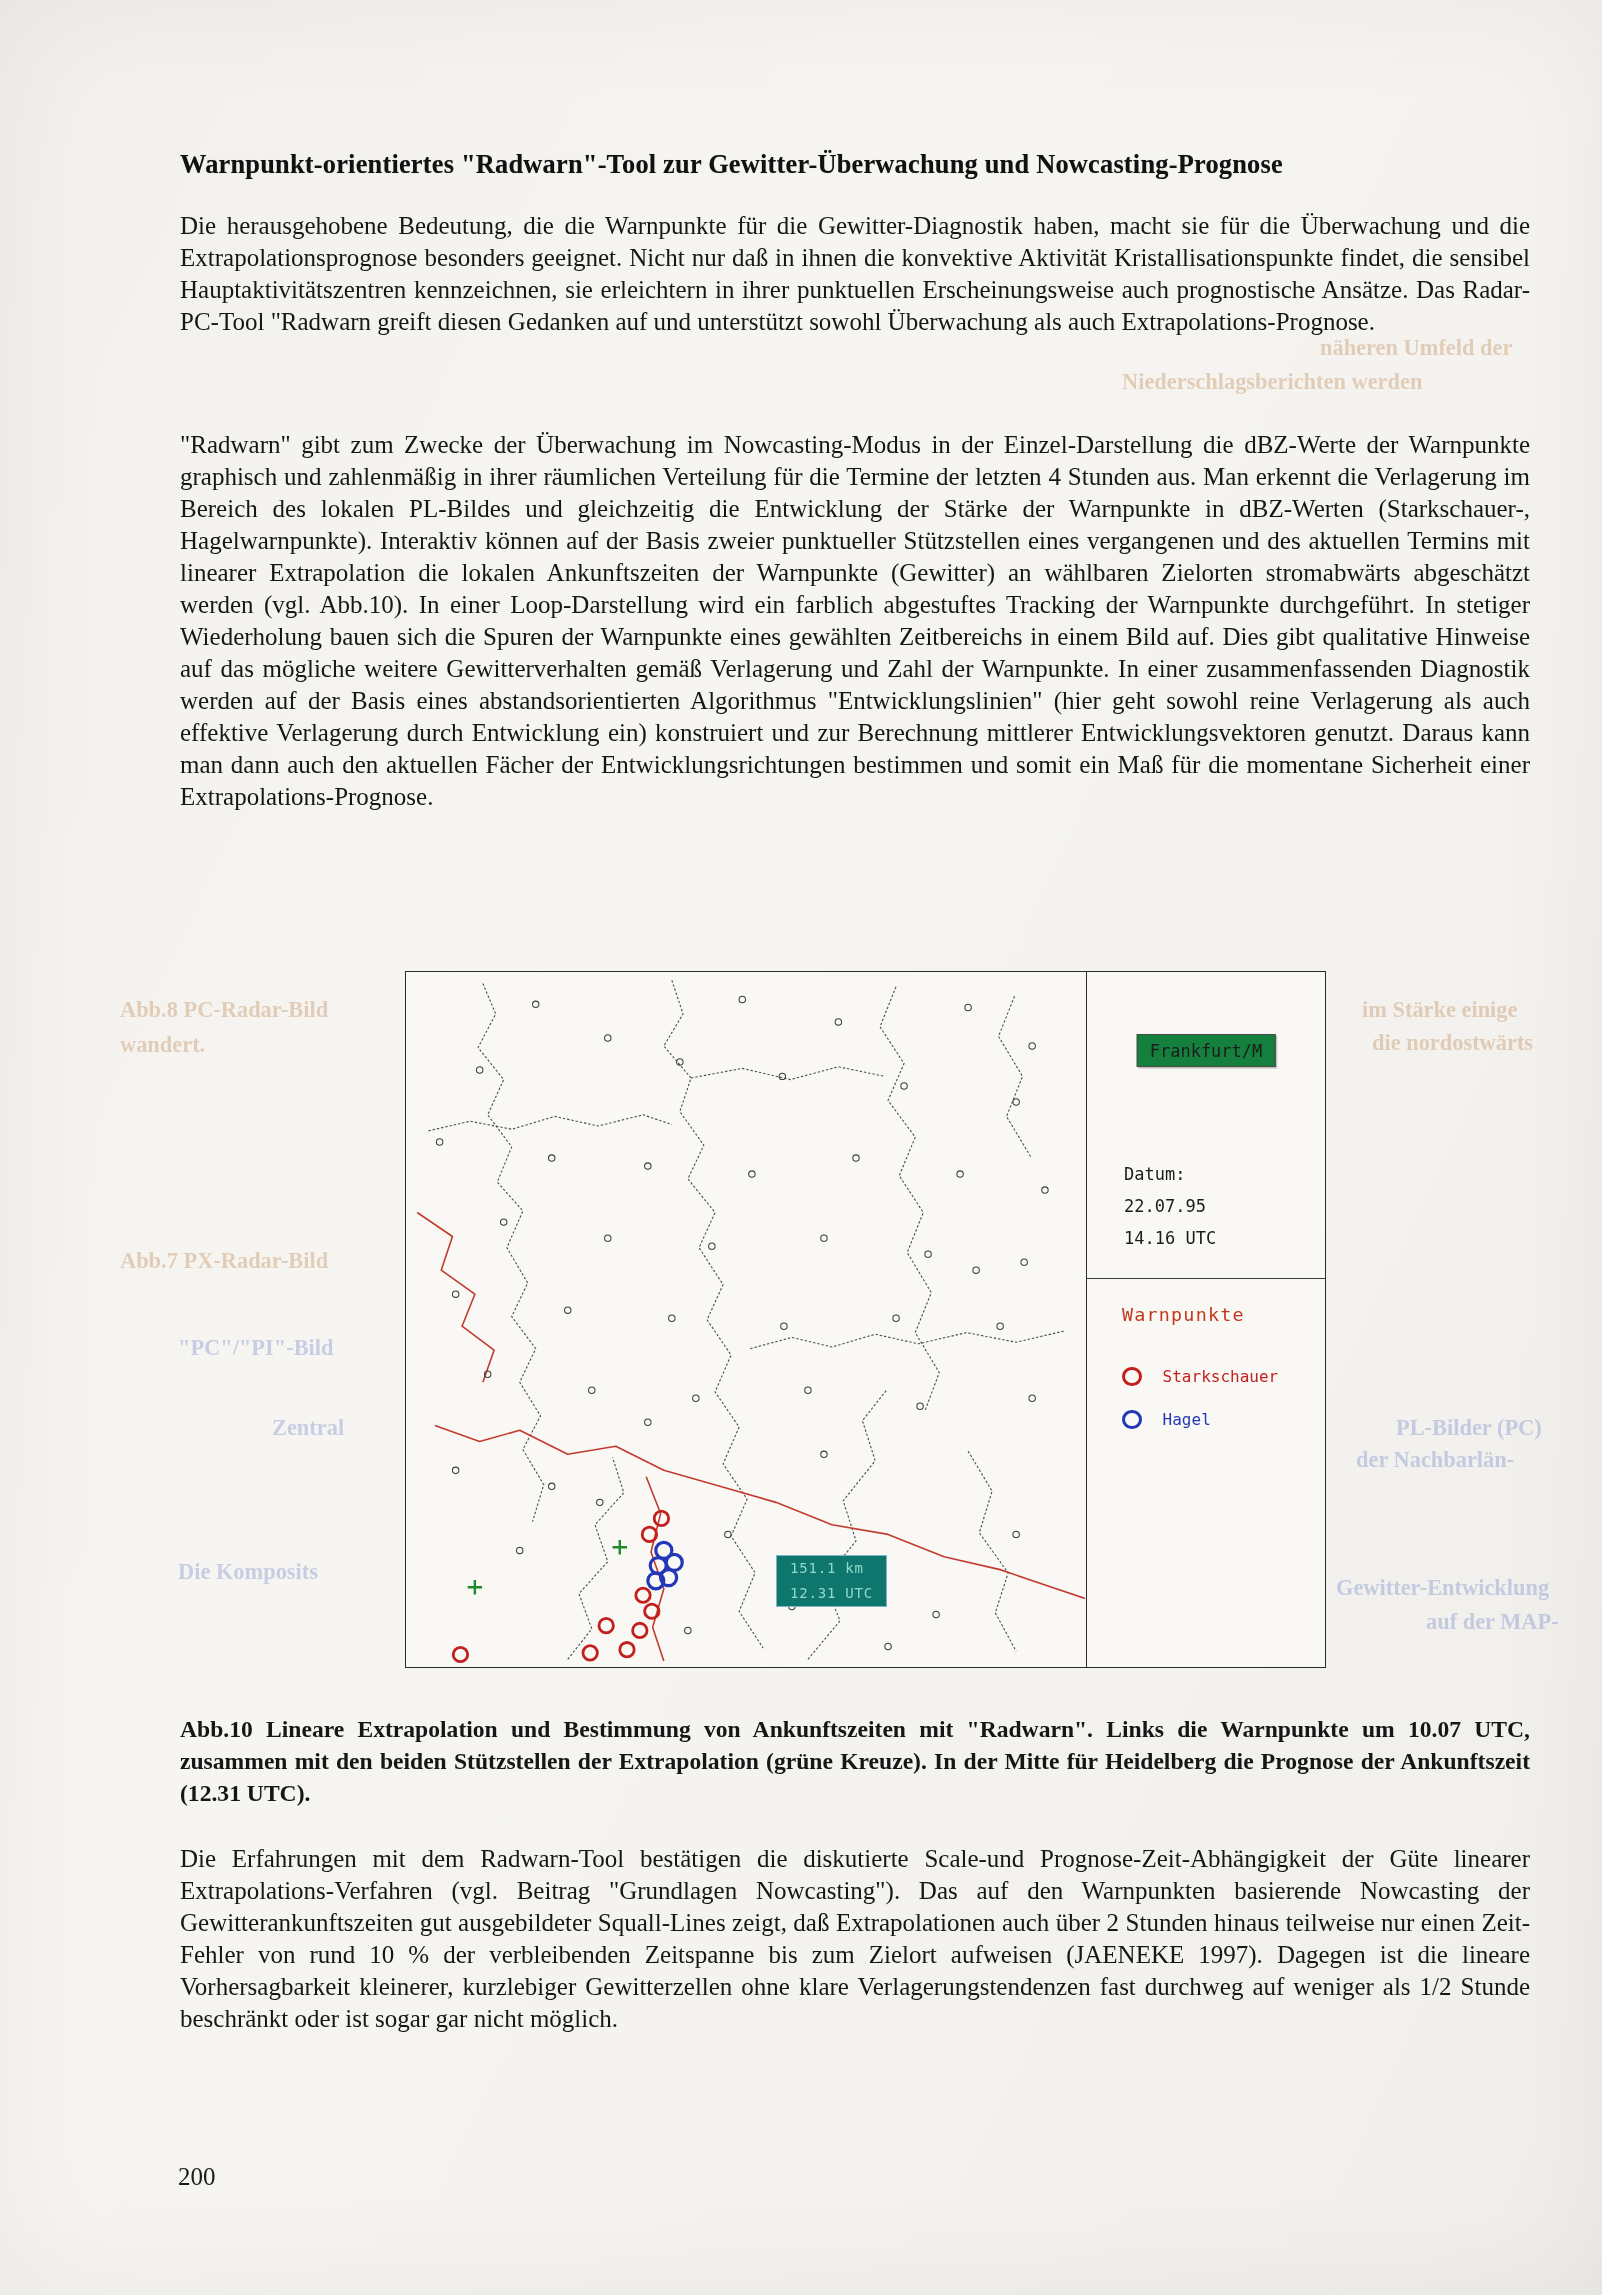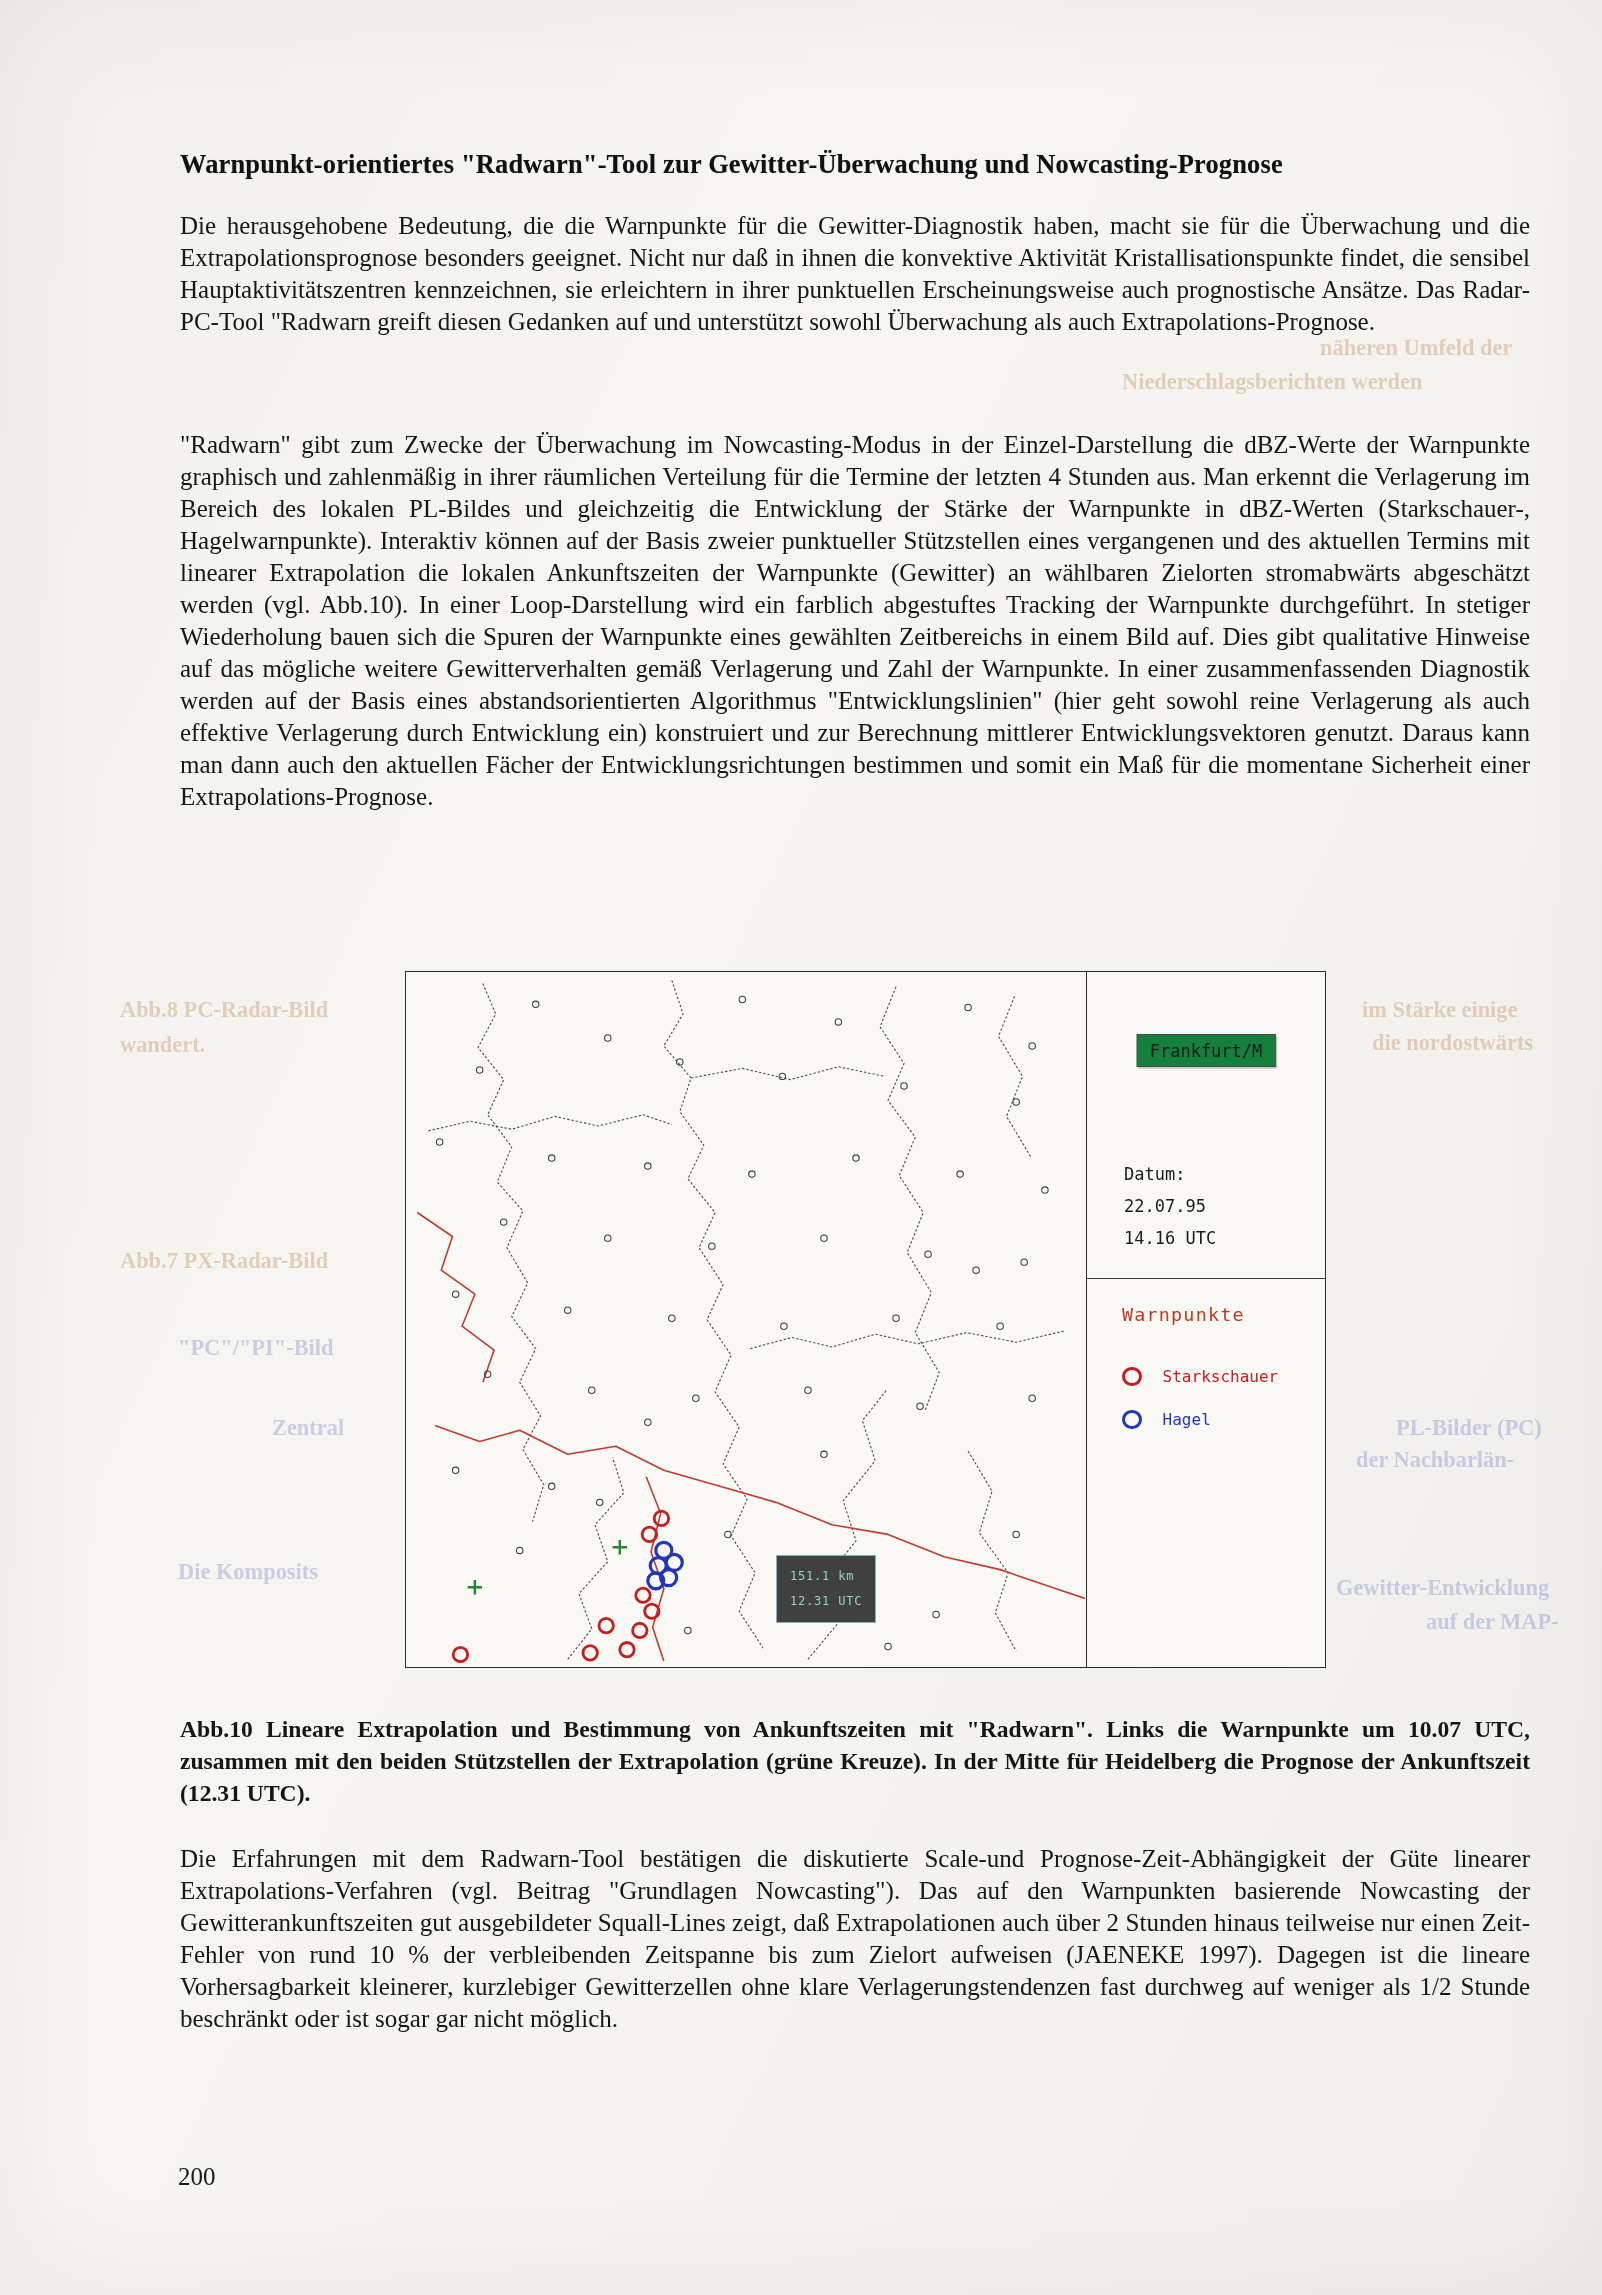--- a/index.html
+++ b/index.html
@@ -40,26 +40,26 @@
     box-sizing:border-box;
   }
   .map-area {
     position:relative; width:681px; height:100%;
     border-right:1.6px solid #2b2b2b; box-sizing:border-box;
     overflow:hidden;
   }
   .map-svg { position:absolute; left:0; top:0; width:679px; height:694px; }
   .infobox {
     position:absolute; left:370px; top:583px;
-    background:#404040;
+    background:#0f766e;
     border:0.8px solid #7fb2c8;
     color:#8fd9cb;
     font-family:"DejaVu Sans Mono", monospace;
-    font-size:12px; line-height:25px;
-    padding:8px 13px;
+    font-size:14px; line-height:25px;
+    padding:0 13px;
     letter-spacing:0.8px;
     white-space:nowrap;
   }
   .panel {
     position:relative; flex:1; height:100%;
     font-family:"DejaVu Sans Mono", monospace;
     color:#1c1c1c;
   }
   .station-box {
     position:absolute; top:62px; left:50%; transform:translateX(-50%);

